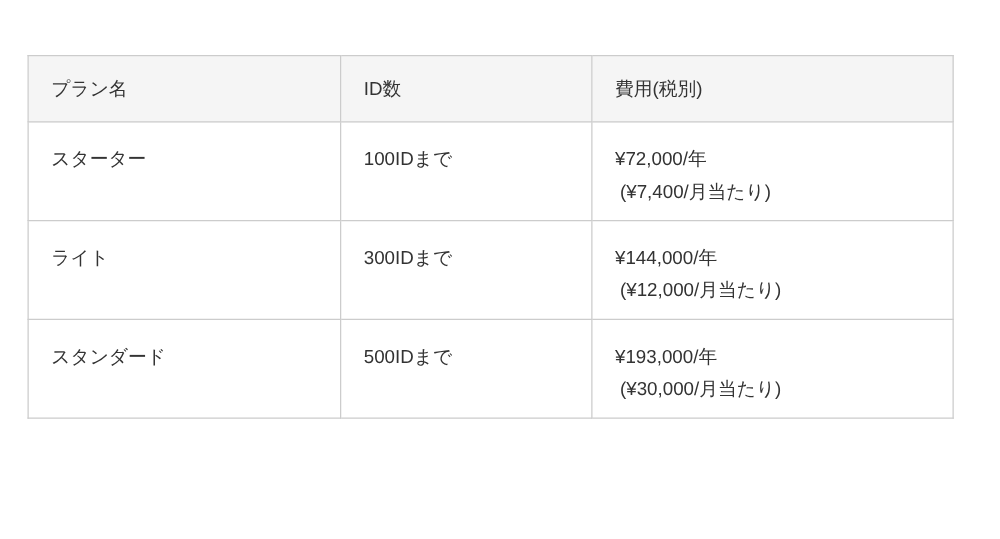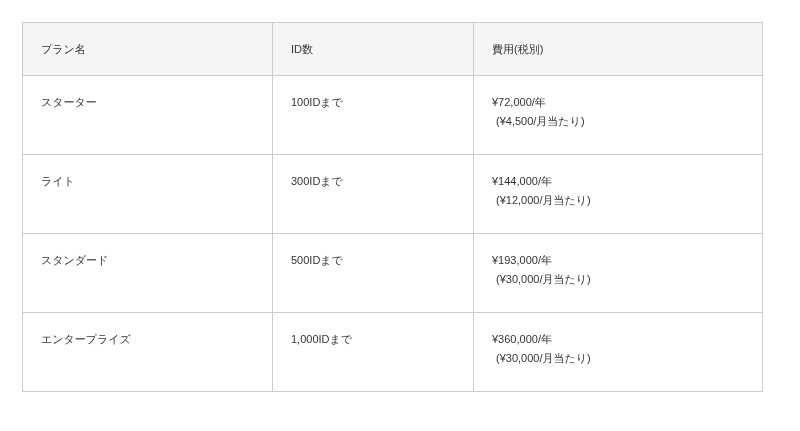--- a/index.html
+++ b/index.html
@@ -10,25 +10,25 @@
   body {
     width: 800px;
     height: 431px;
     position: relative;
     font-family: "Liberation Sans", "DejaVu Sans", sans-serif;
     color: #333333;
   }
   table.price-table {
     position: absolute;
     left: 22px;
-    top: 22px;
+    top: 44px;
     width: 740px;
     border-collapse: collapse;
     table-layout: fixed;
-    font-size: 11px;
+    font-size: 15px;
   }
   table.price-table col.c1 { width: 250px; }
   table.price-table col.c2 { width: 201px; }
   table.price-table col.c3 { width: 289px; }
   table.price-table th,
   table.price-table td {
     border: 1px solid #cccccc;
     text-align: left;
     font-weight: 400;
     box-sizing: border-box;
@@ -64,41 +64,33 @@
       <th>ID数</th>
       <th>費用(税別)</th>
     </tr>
   </thead>
   <tbody>
     <tr>
       <td>スターター</td>
       <td>100IDまで</td>
       <td>
         <div class="cost-line1">¥72,000/年</div>
-        <div class="cost-line2">(¥4,500/月当たり)</div>
+        <div class="cost-line2">(¥7,400/月当たり)</div>
       </td>
     </tr>
     <tr>
       <td>ライト</td>
       <td>300IDまで</td>
       <td>
         <div class="cost-line1">¥144,000/年</div>
         <div class="cost-line2">(¥12,000/月当たり)</div>
       </td>
     </tr>
     <tr>
       <td>スタンダード</td>
       <td>500IDまで</td>
       <td>
         <div class="cost-line1">¥193,000/年</div>
         <div class="cost-line2">(¥30,000/月当たり)</div>
       </td>
     </tr>
-    <tr>
-      <td>エンタープライズ</td>
-      <td>1,000IDまで</td>
-      <td>
-        <div class="cost-line1">¥360,000/年</div>
-        <div class="cost-line2">(¥30,000/月当たり)</div>
-      </td>
-    </tr>
   </tbody>
 </table>
 
 </body></html>

